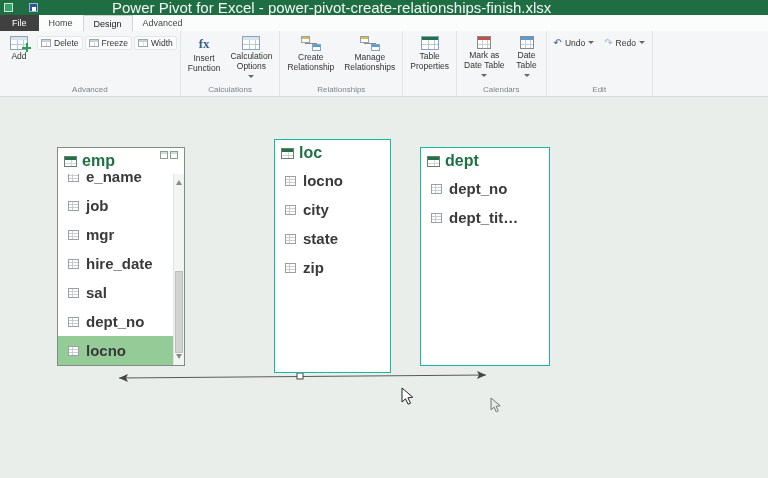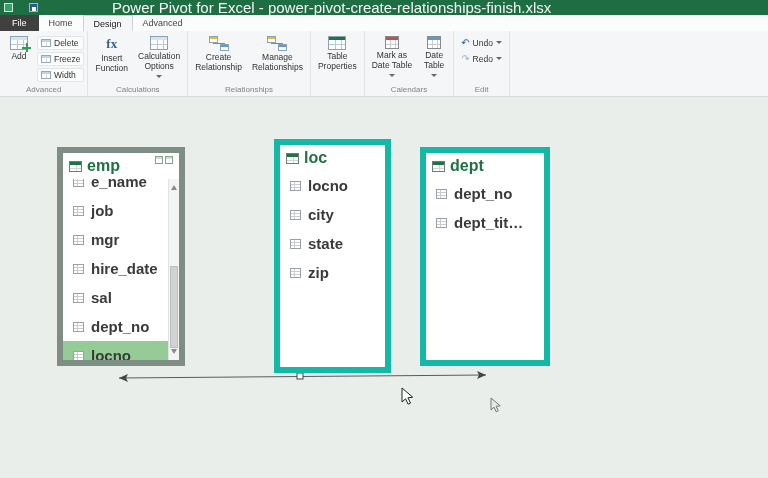--- a/index.html
+++ b/index.html
@@ -20,21 +20,21 @@
   .tab-active{background:#f5f6f7;border:1px solid #cfd3d6;border-bottom:none;color:#222}
 
   
   .ribbon{height:66px;background:#f5f6f7;border-bottom:1px solid #d8dbde;display:flex;align-items:stretch}
   .rgroup{display:flex;flex-direction:column;border-right:1px solid #e2e5e7;padding:1px 3px 0}
   .rgroup-content{flex:1;display:flex;align-items:flex-start;gap:2px}
   .rgroup-label{font-size:8px;color:#7e8387;text-align:center;padding:0 2px 2px;min-height:10px}
   .bigbtn{display:flex;flex-direction:column;align-items:center;gap:2px;padding:3px 3px 0;min-width:32px;font-size:8.5px;color:#333;text-align:center;line-height:1.15;border:1px solid transparent;border-radius:2px;cursor:default}
   .blabel{white-space:pre-line}
   .caret{width:0;height:0;border:3px solid transparent;border-top:3px solid #666;margin-top:1px}
-  .smallcol{display:flex;flex-direction:column;gap:2px;padding-top:4px}
+  .smallcol{display:flex;flex-direction:row;gap:2px;padding-top:4px}
   .smallbtn{display:flex;align-items:center;gap:3px;font-size:8.5px;color:#333;padding:1px 3px;border:1px solid #e3e6e8;background:#fbfcfc;border-radius:2px;cursor:default}
   .smallbtn.flat{border-color:transparent;background:transparent}
 
   
   .ico-table{width:18px;height:14px;border:1px solid #8ba3b8;position:relative;background:
     linear-gradient(#d7e3ee,#d7e3ee) 0 0/100% 3px no-repeat,
     linear-gradient(#b9c8d6,#b9c8d6) 0 7px/100% 1px no-repeat,
     linear-gradient(#b9c8d6,#b9c8d6) 6px 0/1px 100% no-repeat,
     linear-gradient(#b9c8d6,#b9c8d6) 12px 0/1px 100% no-repeat,#fff}
   .ico-table.greenband{background:
@@ -62,21 +62,21 @@
     linear-gradient(#ccc,#ccc) 4px 0/1px 100% no-repeat,
     linear-gradient(#ccc,#ccc) 9px 0/1px 100% no-repeat,#fff}
   .sico{width:10px;height:8px;border:1px solid #9aa6b0;background:
     linear-gradient(#c9d3db,#c9d3db) 0 0/100% 2px no-repeat,
     linear-gradient(#d7dde2,#d7dde2) 4px 0/1px 100% no-repeat,#fff;flex:0 0 auto}
   .uglyph{color:#2f5e9e;font-size:10px;line-height:10px}
   .uglyph.dis{color:#9bb3d0}
 
   
   .canvas{position:absolute;left:0;top:97px;width:768px;height:381px;background:#eaeeea}
-  .tcard{position:absolute;background:#fff;border:6px solid #14b8a6}
+  .tcard{position:absolute;background:#fff;border:1px solid #14b8a6}
   .tcard.emp{border-color:#7e8e84}
   .thead{height:26px;display:flex;align-items:center;gap:5px;padding:0 6px}
   .tname{color:#1e7145;font-weight:bold;font-size:16px}
   .tbl-ico{width:13px;height:11px;border:1px solid #6b7d74;flex:0 0 auto;background:
     linear-gradient(#217346,#217346) 0 0/100% 3px no-repeat,
     linear-gradient(#cfd8d2,#cfd8d2) 0 6px/100% 1px no-repeat,
     linear-gradient(#cfd8d2,#cfd8d2) 6px 0/1px 100% no-repeat,#fff}
   .hdr-icos{margin-left:auto;display:flex;gap:2px;align-self:flex-start;padding-top:3px}
   .hico{width:8px;height:8px;border:1px solid #8aa08f;background:linear-gradient(#cfe0d2,#cfe0d2) 0 0/100% 2px no-repeat,#fff}
   .tbody{position:relative;height:calc(100% - 26px);overflow:hidden}

